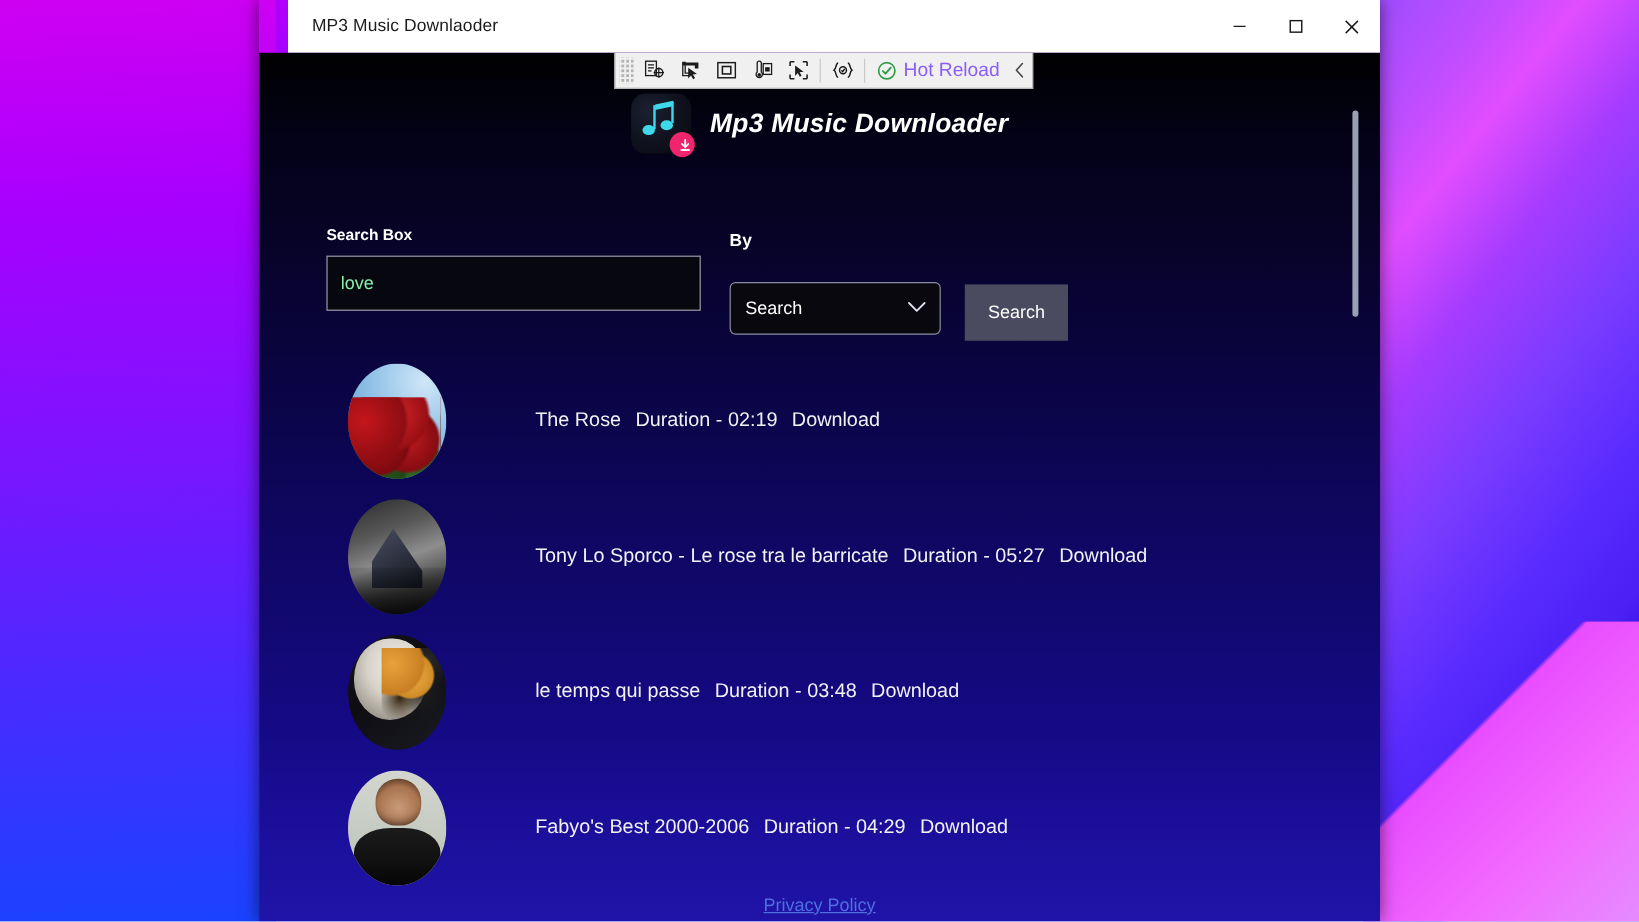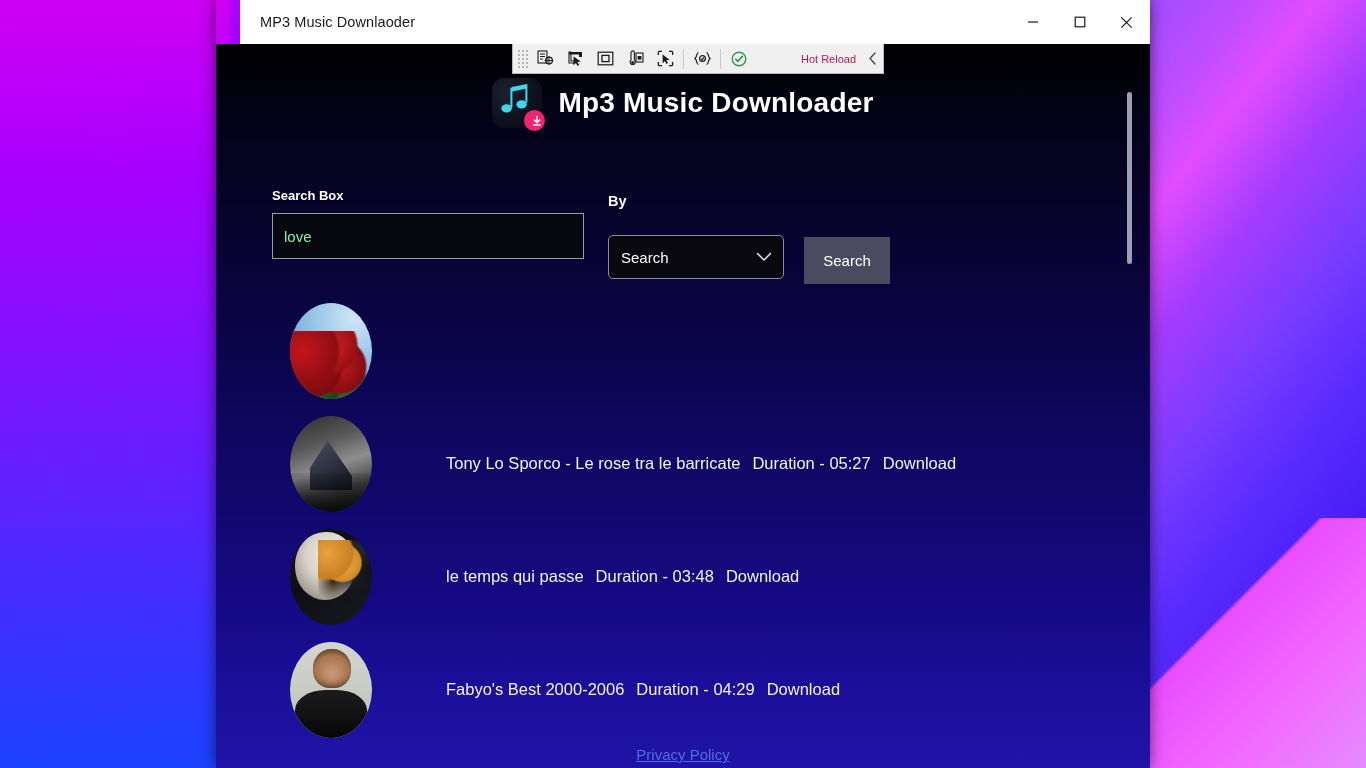--- a/index.html
+++ b/index.html
@@ -141,24 +141,23 @@
   }
   #hr-reload {
     display: flex;
     align-items: center;
     gap: 6px;
     padding: 0 7px;
     height: 26px;
     cursor: default;
   }
   #hr-reload-label {
-    font-size: 11px;
-    color: #be185d;
+    font-size: 16px;
+    color: #8b5cf6;
     white-space: nowrap;
-    margin-left: 48px;
   }
   #hr-collapse {
     width: 18px; height: 26px;
     display: flex;
     align-items: center;
     justify-content: center;
     font-size: 14px;
     color: #444;
     cursor: default;
   }
@@ -186,24 +185,25 @@
     position: absolute;
     right: -3px; bottom: -3px;
     width: 21px; height: 21px;
     border-radius: 50%;
     background: #f0256e;
     display: flex;
     align-items: center;
     justify-content: center;
   }
   #app-title {
-    font-size: 28px;
+    font-size: 22px;
     font-weight: bold;
     color: #ffffff;
     letter-spacing: 0.2px;
+    font-style: italic;
   }
 
   
   #search-area {
     position: absolute;
     left: 0; top: 130px;
     width: 934px;
     height: 110px;
   }
   #search-box-group { position: absolute; left: 56px; top: 14px; }
@@ -553,20 +553,21 @@
 
         <button id="search-button">Search</button>
       </div>
 
       <div id="results">
 
       <div class="result-row">
             <div class="thumb">
               <div class="thumb-inner art-roses"></div>
             </div>
+            <div class="result-text"><span>The Rose</span><span class="gap"></span><span>Duration - 02:19</span><span class="gap"></span><span class="result-dl">Download</span></div>
           </div>
           <div class="result-row">
             <div class="thumb">
               <div class="thumb-inner art-bw"></div>
             </div>
             <div class="result-text"><span>Tony Lo Sporco - Le rose tra le barricate</span><span class="gap"></span><span>Duration - 05:27</span><span class="gap"></span><span class="result-dl">Download</span></div>
           </div>
           <div class="result-row">
             <div class="thumb">
               <div class="thumb-inner art-face"></div>

